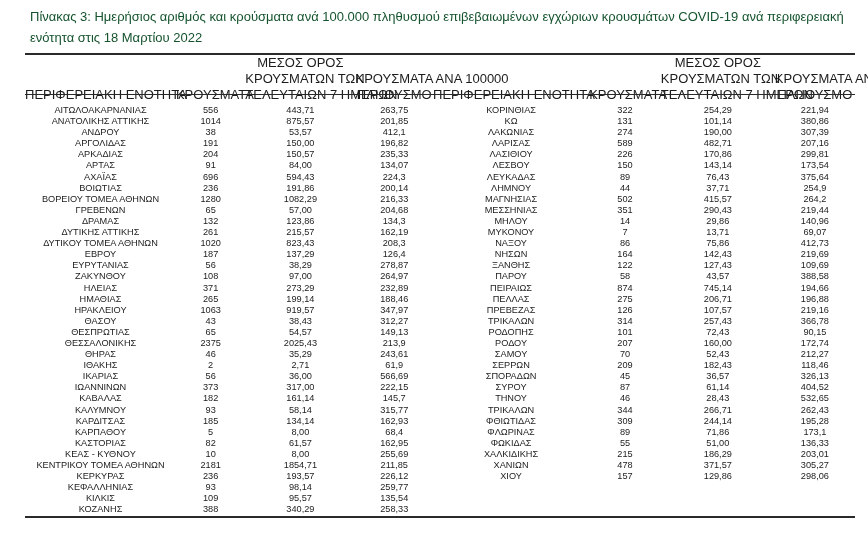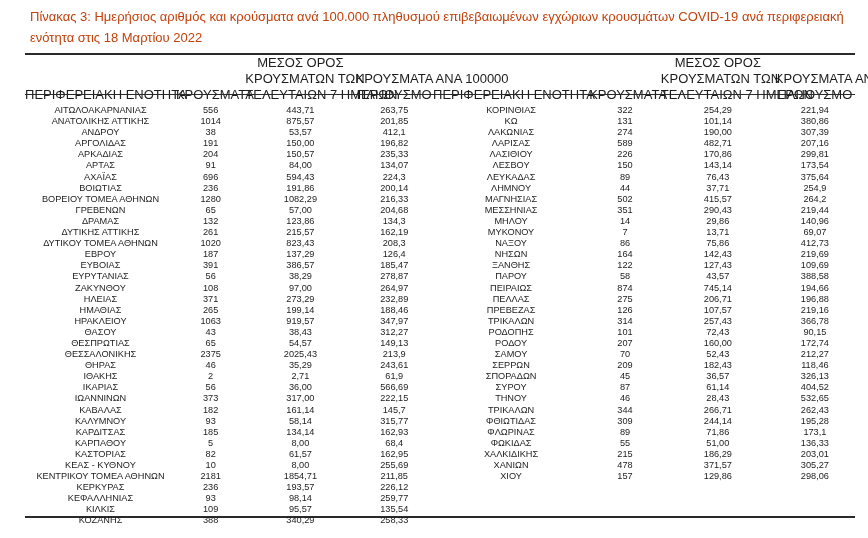--- a/index.html
+++ b/index.html
@@ -10,21 +10,21 @@
     color: #1c1c1c;
     position: relative;
     overflow: hidden;
   }
   .title {
     position: absolute;
     left: 30px; top: 6px;
     width: 820px;
     font-size: 13px;
     line-height: 21px;
-    color: #c2410c;
+    color: #14532d;
   }
   .tables-wrap {
     position: absolute;
     left: 25px; top: 53px;
     width: 830px;
     height: 461px;
     border-top: 2px solid #2a2a2a;
     border-bottom: 2px solid #2a2a2a;
     display: flex;
     align-items: flex-start;
@@ -161,26 +161,20 @@
           <td class="c2">823,43</td>
           <td class="c3">208,3</td>
         </tr>
         <tr>
           <td class="c0">ΕΒΡΟΥ</td>
           <td class="c1">187</td>
           <td class="c2">137,29</td>
           <td class="c3">126,4</td>
         </tr>
         <tr>
-          <td class="c0">ΕΥΒΟΙΑΣ</td>
-          <td class="c1">391</td>
-          <td class="c2">386,57</td>
-          <td class="c3">185,47</td>
-        </tr>
-        <tr>
           <td class="c0">ΕΥΡΥΤΑΝΙΑΣ</td>
           <td class="c1">56</td>
           <td class="c2">38,29</td>
           <td class="c3">278,87</td>
         </tr>
         <tr>
           <td class="c0">ΖΑΚΥΝΘΟΥ</td>
           <td class="c1">108</td>
           <td class="c2">97,00</td>
           <td class="c3">264,97</td>

